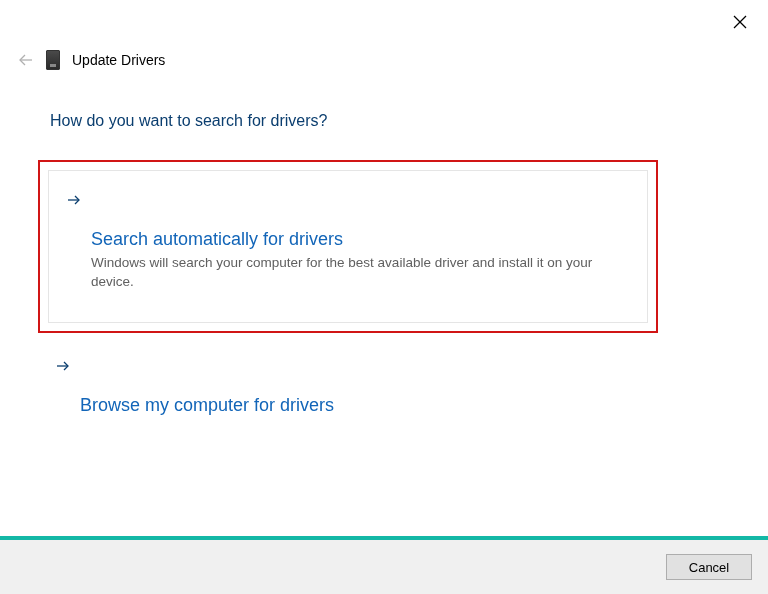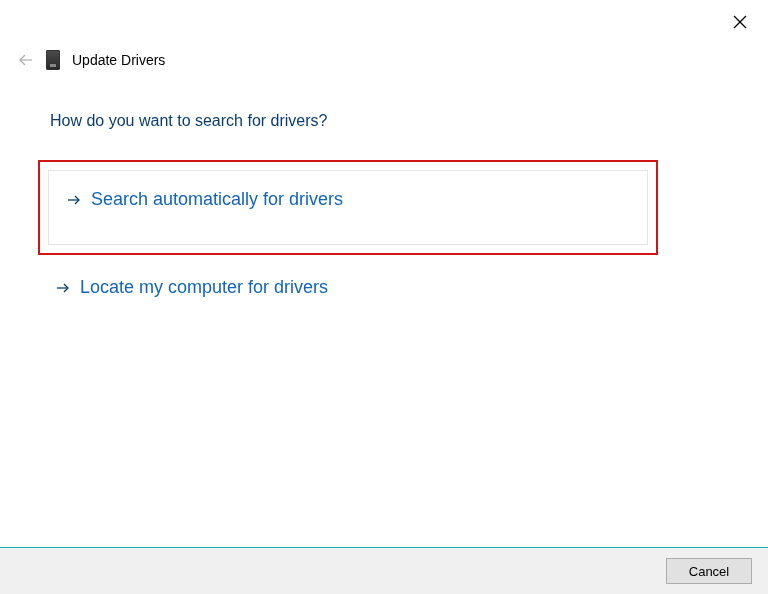--- a/index.html
+++ b/index.html
@@ -92,40 +92,40 @@
       display: flex;
       align-items: flex-start;
       gap: 10px;
     }
     .option-arrow {
       color: #0b3e6f;
       margin-top: 4px;
       flex-shrink: 0;
     }
     .option-arrow svg { width: 14px; height: 14px; }
-    .option-content { flex: 1; }
+    .option-content { flex: 1; margin-top: 40px; }
     .option-title {
       font-size: 18px;
       color: #1265b8;
       margin-bottom: 4px;
       font-weight: 400;
     }
     .option-desc {
       font-size: 13.5px;
       color: #606060;
       line-height: 1.4;
     }
     .footer {
       position: absolute;
       bottom: 0;
       left: 0;
       right: 0;
-      height: 47px;
+      height: 58px;
       background: #f0f0f0;
-      border-top: 1px solid #14b8a6;
+      border-top: 4px solid #14b8a6;
       display: flex;
       align-items: center;
       justify-content: flex-end;
       padding-right: 16px;
     }
     .cancel-btn {
       min-width: 86px;
       height: 26px;
       background: #e1e1e1;
       border: 1px solid #adadad;
@@ -164,35 +164,36 @@
     <div class="option-card">
       <div class="option-row">
         <div class="option-arrow">
           <svg viewBox="0 0 14 14" stroke="currentColor" stroke-width="1.3" fill="none">
             <line x1="1" y1="7" x2="12" y2="7"></line>
             <polyline points="8,3 12,7 8,11"></polyline>
           </svg>
         </div>
         <div class="option-content">
           <div class="option-title">Search automatically for drivers</div>
+          <div class="option-desc">Windows will search your computer for the best available driver and install it on your device.</div>
         </div>
       </div>
     </div>
   </div>
 
   <div class="option-card plain">
     <div class="option-row">
       <div class="option-arrow">
         <svg viewBox="0 0 14 14" stroke="currentColor" stroke-width="1.3" fill="none">
           <line x1="1" y1="7" x2="12" y2="7"></line>
           <polyline points="8,3 12,7 8,11"></polyline>
         </svg>
       </div>
       <div class="option-content">
-        <div class="option-title">Locate my computer for drivers</div>
+        <div class="option-title">Browse my computer for drivers</div>
       </div>
     </div>
   </div>
 
 </div>
 
 <div class="footer">
   <button class="cancel-btn">Cancel</button>
 </div>
 

